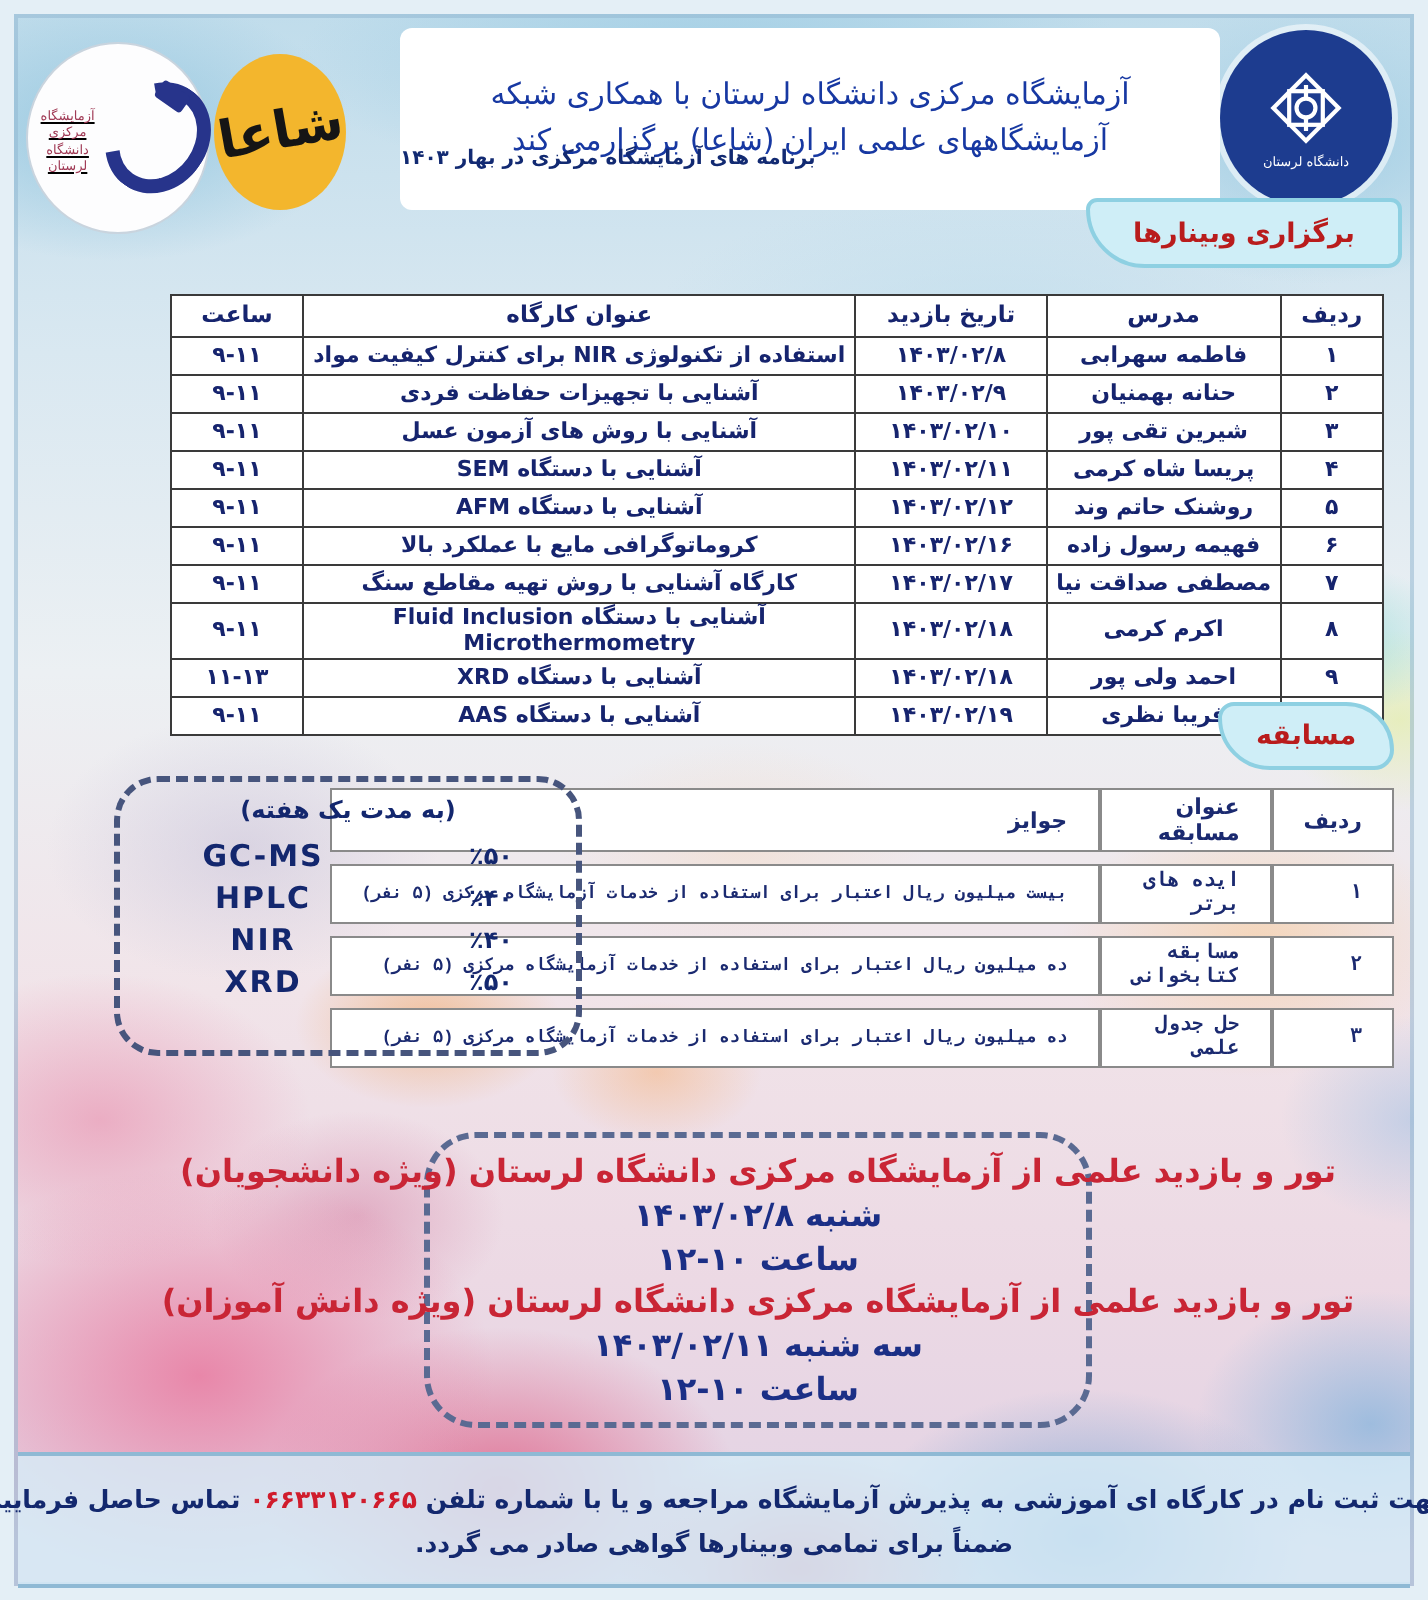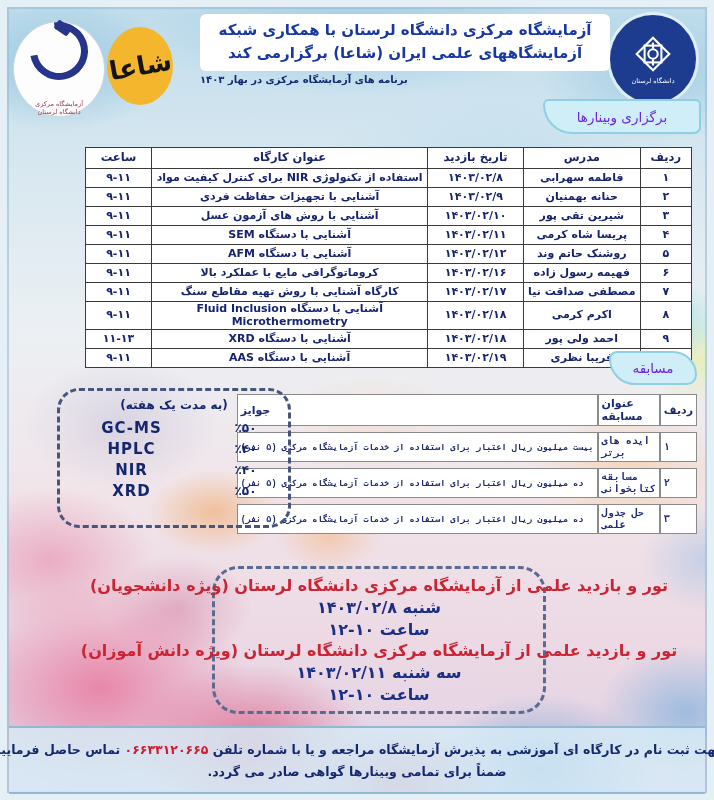--- a/index.html
+++ b/index.html
@@ -33,48 +33,48 @@
       linear-gradient(180deg,#bfdceb 0%,#d9e8f1 22%,#ecf0f3 42%,#f1e4e9 62%,#ecd9e4 80%,#e0d1e4 100%);
     box-shadow: inset 0 0 0 7px #e4eff6, inset 0 0 0 9px rgba(148,184,209,.55);
   }
   .abs{position:absolute;}
   
   .uni-logo{right:18px;top:15px;width:86px;height:88px;border-radius:50%;
     background:#1d3c8f;display:flex;flex-direction:column;align-items:center;justify-content:center;
     box-shadow:0 0 0 3px rgba(255,255,255,.55);}
   .uni-logo .label{color:#fff;font-size:6.5px;margin-top:2px;}
   .lab-logo{left:13px;top:21px;width:90px;height:94px;border-radius:50%;background:#fdfdfe;
-    border:1px solid #c9d4de;display:flex;flex-direction:column;align-items:center;justify-content:space-between;}
+    border:1px solid #c9d4de;display:flex;align-items:center;justify-content:flex-end;text-decoration:underline;}
   .lab-logo .swirl{width:44px;height:44px;border:7px solid #27348b;border-radius:50%;
     border-left-color:transparent;transform:rotate(35deg);position:relative;}
   .lab-logo .swirl::after{content:"";position:absolute;left:4px;top:-4px;width:16px;height:10px;background:#27348b;border-radius:2px;}
   .lab-logo .label{color:#a03a55;font-size:6.5px;line-height:1.25;text-align:center;margin-top:3px;}
   .shaa-logo{left:107px;top:27px;width:66px;height:78px;border-radius:50%;background:#f3b62d;
     display:flex;align-items:center;justify-content:center;}
   .shaa-logo .cal{color:#151515;font-size:26px;font-weight:bold;transform:rotate(-10deg);}
   
   .title-box{left:200px;width:394px;top:14px;background:#ffffff;border-radius:6px;
-    padding:5px 8px;text-align:center;color:#1738a2;font-weight:bold;font-size:15px;line-height:1.55;}
+    padding:22px 8px;text-align:center;color:#1738a2;font-weight:normal;font-size:15px;line-height:1.55;}
   .subtitle{left:200px;width:394px;top:74px;text-align:left;color:#122a72;font-weight:bold;font-size:10px;}
   
-  .tab{background:#cfeef7;border:2px solid #8ed0e2;color:#6d28d9;font-weight:normal;
+  .tab{background:#cfeef7;border:2px solid #8ed0e2;color:#b91c1c;font-weight:bold;
     text-align:center;display:flex;align-items:center;justify-content:center;}
   .tab1{right:13px;top:99px;width:154px;height:31px;font-size:13.5px;border-radius:8px 8px 10px 42px;}
   .tab2{right:17px;top:351px;width:84px;height:30px;font-size:13.5px;border-radius:8px 24px 10px 26px;}
   
   .main-table{left:85px;top:147px;width:607px;border-collapse:collapse;background:#ffffff;}
   .main-table th,.main-table td{border:1px solid #3a3a3a;color:#16246e;font-weight:bold;
     font-size:11px;text-align:center;padding:1px 3px;height:16px;line-height:1.15;}
   .main-table th{font-size:11.5px;height:18px;text-align:center;}
   .col-idx{width:46px;} .col-ins{width:118px;} .col-date{width:92px;} .col-title{width:289px;} .col-time{width:62px;}
   .cell-small{font-size:9.5px;}
   
   .comp-table{right:17px;top:388px;width:362px;border-collapse:separate;border-spacing:0 6px;}
   .comp-table th,.comp-table td{background:#ffffff;border:1px solid #8a8a8a;color:#1b2a70;
-    font-weight:bold;text-align:left;padding:2px 3px;margin-left:20px;}
+    font-weight:bold;text-align:right;padding:2px 15px;margin-left:20px;}
   .comp-table th{font-size:11px;height:24px;}
   .comp-table td{font-size:10px;height:18px;font-family:Liberation Mono, monospace;}
   .comp-table td.prize{font-size:8.5px;white-space:nowrap;overflow:hidden;}
   .ccol-idx{width:28px;} .ccol-title{width:96px;} .ccol-prize{width:238px;}
   
   .discount-box{left:57px;top:388px;width:234px;height:140px;border:3px dashed #47557d;
     border-radius:22px;padding-top:6px;box-sizing:border-box;}
   .discount-title{text-align:center;color:#13276e;font-weight:bold;font-size:12px;line-height:1.35;}
   .discount-rows{margin-top:4px;}
   .discount-row{display:grid;grid-template-columns:85px 1fr;align-items:center;height:21px;}

